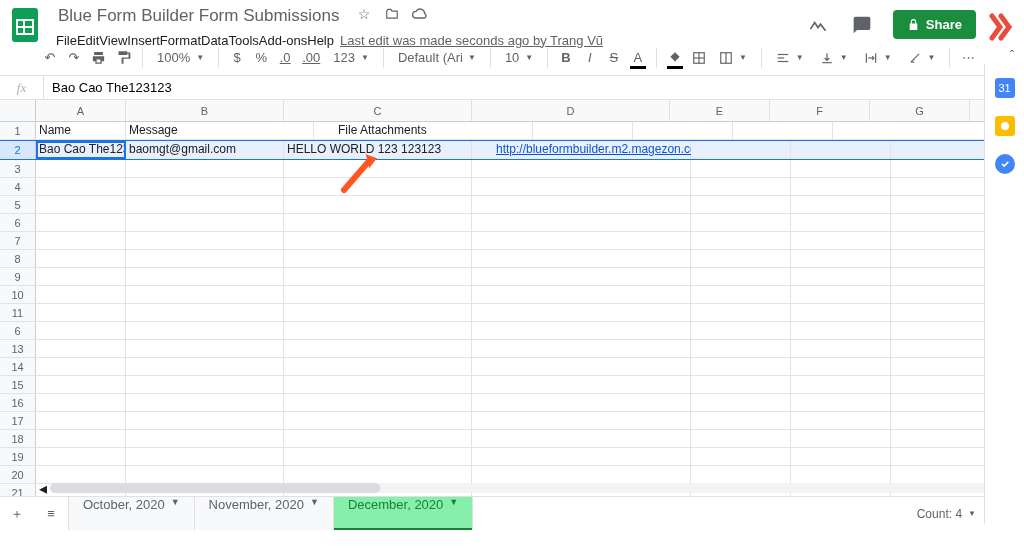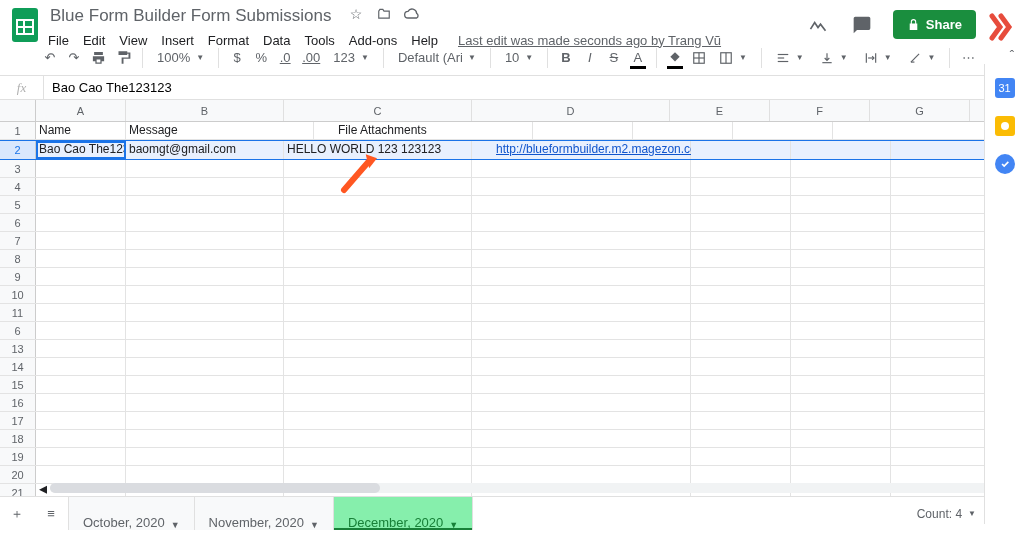--- a/index.html
+++ b/index.html
@@ -2,26 +2,26 @@
 <html><head>
 <meta charset="utf-8">
 <style>
   * { box-sizing: border-box; margin: 0; padding: 0; }
   html, body { width: 1024px; height: 556px; overflow: hidden; font-family: Arial, sans-serif; background: #fff; color: #202124; }
   body { position: relative; }
 
   
   .title-row { position: relative; display: flex; align-items: flex-start; padding: 6px 8px 0 8px; height: 40px; }
   .sheets-logo { width: 26px; height: 34px; margin: 2px 10px 0 4px; flex: 0 0 auto; }
-  .title-block { flex: 0 0 auto; }
+  .title-block { flex: 0 0 auto; margin-left: 8px; }
   .doc-title { font-size: 17px; color: #5f6368; letter-spacing: 0; padding: 2px 2px; }
   .title-icons { display: inline-flex; gap: 12px; margin-left: 10px; color: #5f6368; vertical-align: 2px; }
   .title-icons .ico { width: 16px; height: 16px; display: inline-flex; align-items: center; justify-content: center; font-size: 14px; }
 
-  .menu-row { display: flex; align-items: center; gap: 14px; padding: 0 8px 0 48px; height: 24px; font-size: 13px; color: #202124; }
+  .menu-row { display: flex; align-items: center; padding: 0 8px 0 48px; height: 24px; font-size: 13px; color: #202124; }
   .menu-item { cursor: pointer; }
   .last-edit { color: #5f6368; text-decoration: underline; font-size: 13px; margin-left: 6px; cursor: pointer; white-space: nowrap; }
 
   .header-right { position: absolute; top: 10px; right: 48px; display: flex; align-items: center; gap: 18px; }
   .ico-btn { width: 26px; height: 26px; display: flex; align-items: center; justify-content: center; color: #5f6368; cursor: pointer; }
   .share-btn { background: #1a8e3e; color: #fff; border-radius: 4px; padding: 7px 14px; font-size: 13px; font-weight: 600; display: flex; align-items: center; gap: 6px; cursor: pointer; }
   .brand-logo { position: absolute; top: 12px; right: 8px; width: 30px; height: 30px; }
 
   
   .toolbar { display: flex; align-items: center; gap: 4px; padding: 4px 8px 4px 40px; height: 36px; border-bottom: 1px solid #e0e0e0; font-size: 13px; color: #5f6368; position: relative; }
@@ -74,21 +74,21 @@
   .hscroll-thumb { position:absolute; left:0; width:330px; height:10px; background:#dadce0; border-radius:5px; }
 
   
   .vtrack { position:absolute; right:4px; top:22px; bottom:18px; width:14px; display:flex; flex-direction:column; align-items:center; justify-content:space-between; color:#5f6368; }
   .explore-btn { position:absolute; right:3px; bottom:4px; width:22px; height:22px; background:#9aa0a6; color:#fff; display:flex; align-items:center; justify-content:center; font-size:14px; border-radius:2px; box-shadow:0 1px 2px rgba(0,0,0,0.2); cursor:pointer; }
 
   
   .tabbar { height: 34px; border-top: 1px solid #e0e0e0; display:flex; align-items:stretch; font-size:13px; color:#5f6368; position:relative; }
   .tab-ctrl { width:34px; display:flex; align-items:center; justify-content:center; cursor:pointer; }
   .tabs { display:flex; align-items:stretch; }
-  .sheet-tab { display:flex; align-items:flex-end; gap:6px; padding:0 14px; border-right:1px solid #e0e0e0; cursor:pointer; background:#f8f9fa; }
+  .sheet-tab { display:flex; align-items:flex-start; gap:6px; padding:0 14px; border-right:1px solid #e0e0e0; cursor:pointer; background:#f8f9fa; }
   .sheet-tab:first-child { border-left:1px solid #e0e0e0; }
   .sheet-tab.active { background:#86efac; color:#188038; font-weight:500; box-shadow: inset 0 -2px 0 #188038; }
   .tab-caret { font-size:9px; }
   .count-label { position:absolute; right:48px; top:0; bottom:0; display:flex; align-items:center; font-size:12px; color:#5f6368; }
 
   
   .side-panel { position:absolute; right:0; top:64px; width:40px; height:460px; border-left:1px solid #e0e0e0; background:#fff; display:flex; flex-direction:column; align-items:center; gap:18px; padding-top:14px; }
   .sp-icon { width:20px; height:20px; border-radius:3px; display:flex; align-items:center; justify-content:center; font-size:11px; color:#fff; cursor:pointer; }
 </style>
 </head>

